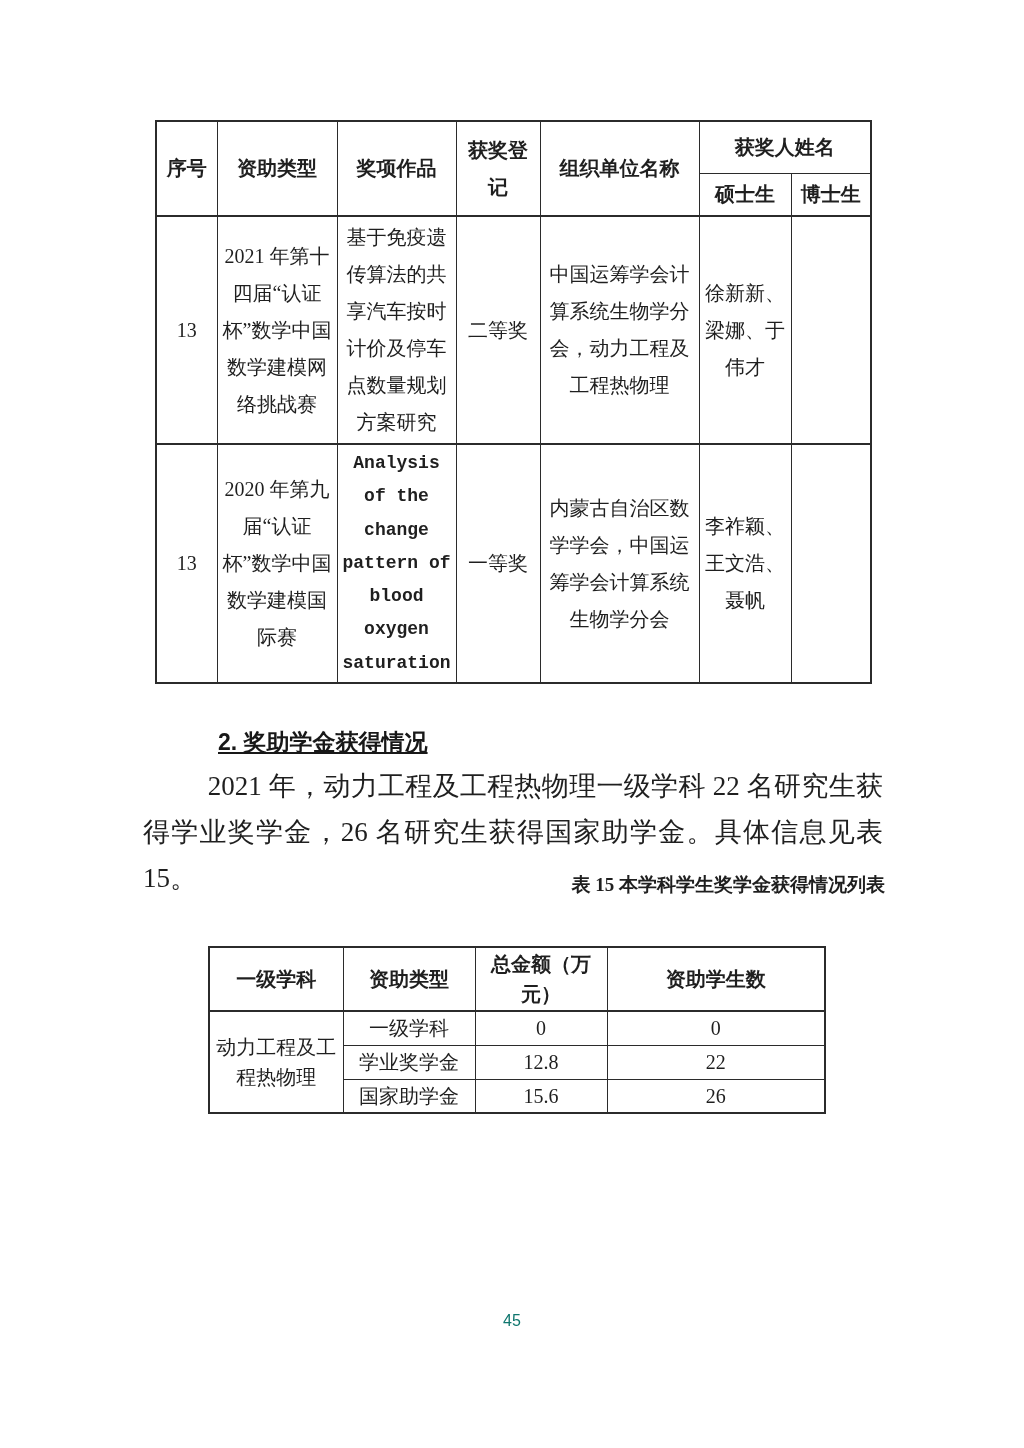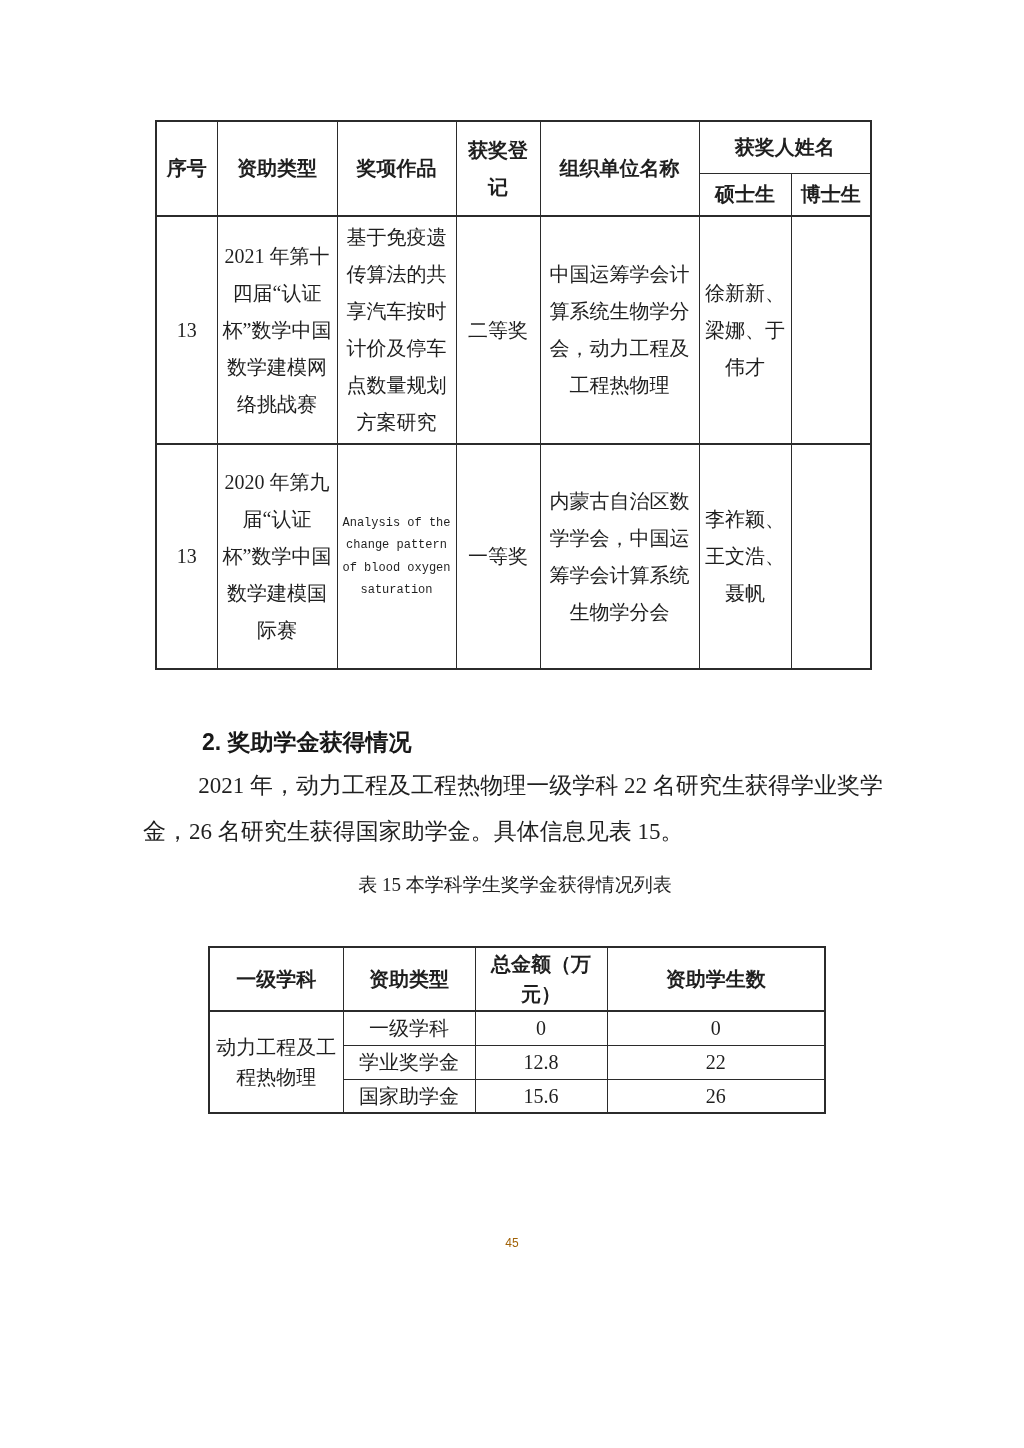--- a/index.html
+++ b/index.html
@@ -30,67 +30,67 @@
     font-family: "Liberation Sans", "DejaVu Sans", sans-serif;
     font-weight: bold; font-size: 20px;
   }
   .awards-table tbody td { border-top-width: 2px; }
   .row-h1 { height: 52px; }
   .row-h2 { height: 43px; }
   .row-award-12 { height: 228px; }
   .row-award-13 { height: 225px; }
   .latin-work {
     font-family: "Liberation Mono", monospace;
-    font-size: 12px; line-height: 2.1;
+    font-size: 18px; line-height: 2.1; font-weight: bold;
   }
 
   
   .sec-heading {
-    position: absolute; left: 145px; width: 740px;
+    position: absolute; left: 161px; width: 740px;
     padding-left: 57px;
     font-family: "Liberation Sans", "DejaVu Sans", sans-serif;
-    font-weight: bold; font-size: 23px; color: #181818;
+    font-weight: bold; font-size: 23px; color: #181818; text-decoration: underline;
   }
   .heading-2 { top: 727px; }
   .heading-3 { top: 1062px; }
   .para {
     position: absolute; left: 143px; width: 740px;
-    font-size: 23px; line-height: 46px;
+    font-size: 27px; line-height: 46px;
     text-align: justify; text-indent: 2.4em;
     color: #1f1f1f;
   }
   .para-1 { top: 763px; }
   .para-2 { top: 1098px; }
 
   
   .table15-caption {
     position: absolute; top: 872px; left: 145px; width: 740px;
-    text-align: center; font-size: 19px; color: #1f1f1f;
+    text-align: right; font-size: 19px; color: #1f1f1f; font-weight: bold;
   }
   .fund-table {
     position: absolute; top: 946px; left: 208px; width: 616px;
     font-size: 20px; border: 2px solid #2b2b2b;
   }
   .fund-table th, .fund-table td {
     border: 1px solid #2b2b2b;
     text-align: center; vertical-align: middle;
     padding: 1px 4px; line-height: 1.5;
   }
   .fund-table thead th {
     font-family: "Liberation Sans", "DejaVu Sans", sans-serif;
     font-weight: bold; font-size: 20px;
     border-bottom-width: 2px; height: 38px;
   }
   .fund-table tbody td { height: 34px; }
   .discipline-cell { line-height: 1.6; }
 
   
   .page-number {
-    position: absolute; top: 1236px; left: 0; width: 1024px;
-    text-align: center; font-size: 12px; color: #a16207;
+    position: absolute; top: 1312px; left: 0; width: 1024px;
+    text-align: center; font-size: 16px; color: #0f766e;
     font-family: "Liberation Sans", "DejaVu Sans", sans-serif;
   }
 </style>
 </head>
 <body>
 
 <div class="page">
 
   <table class="awards-table">
     <colgroup>

